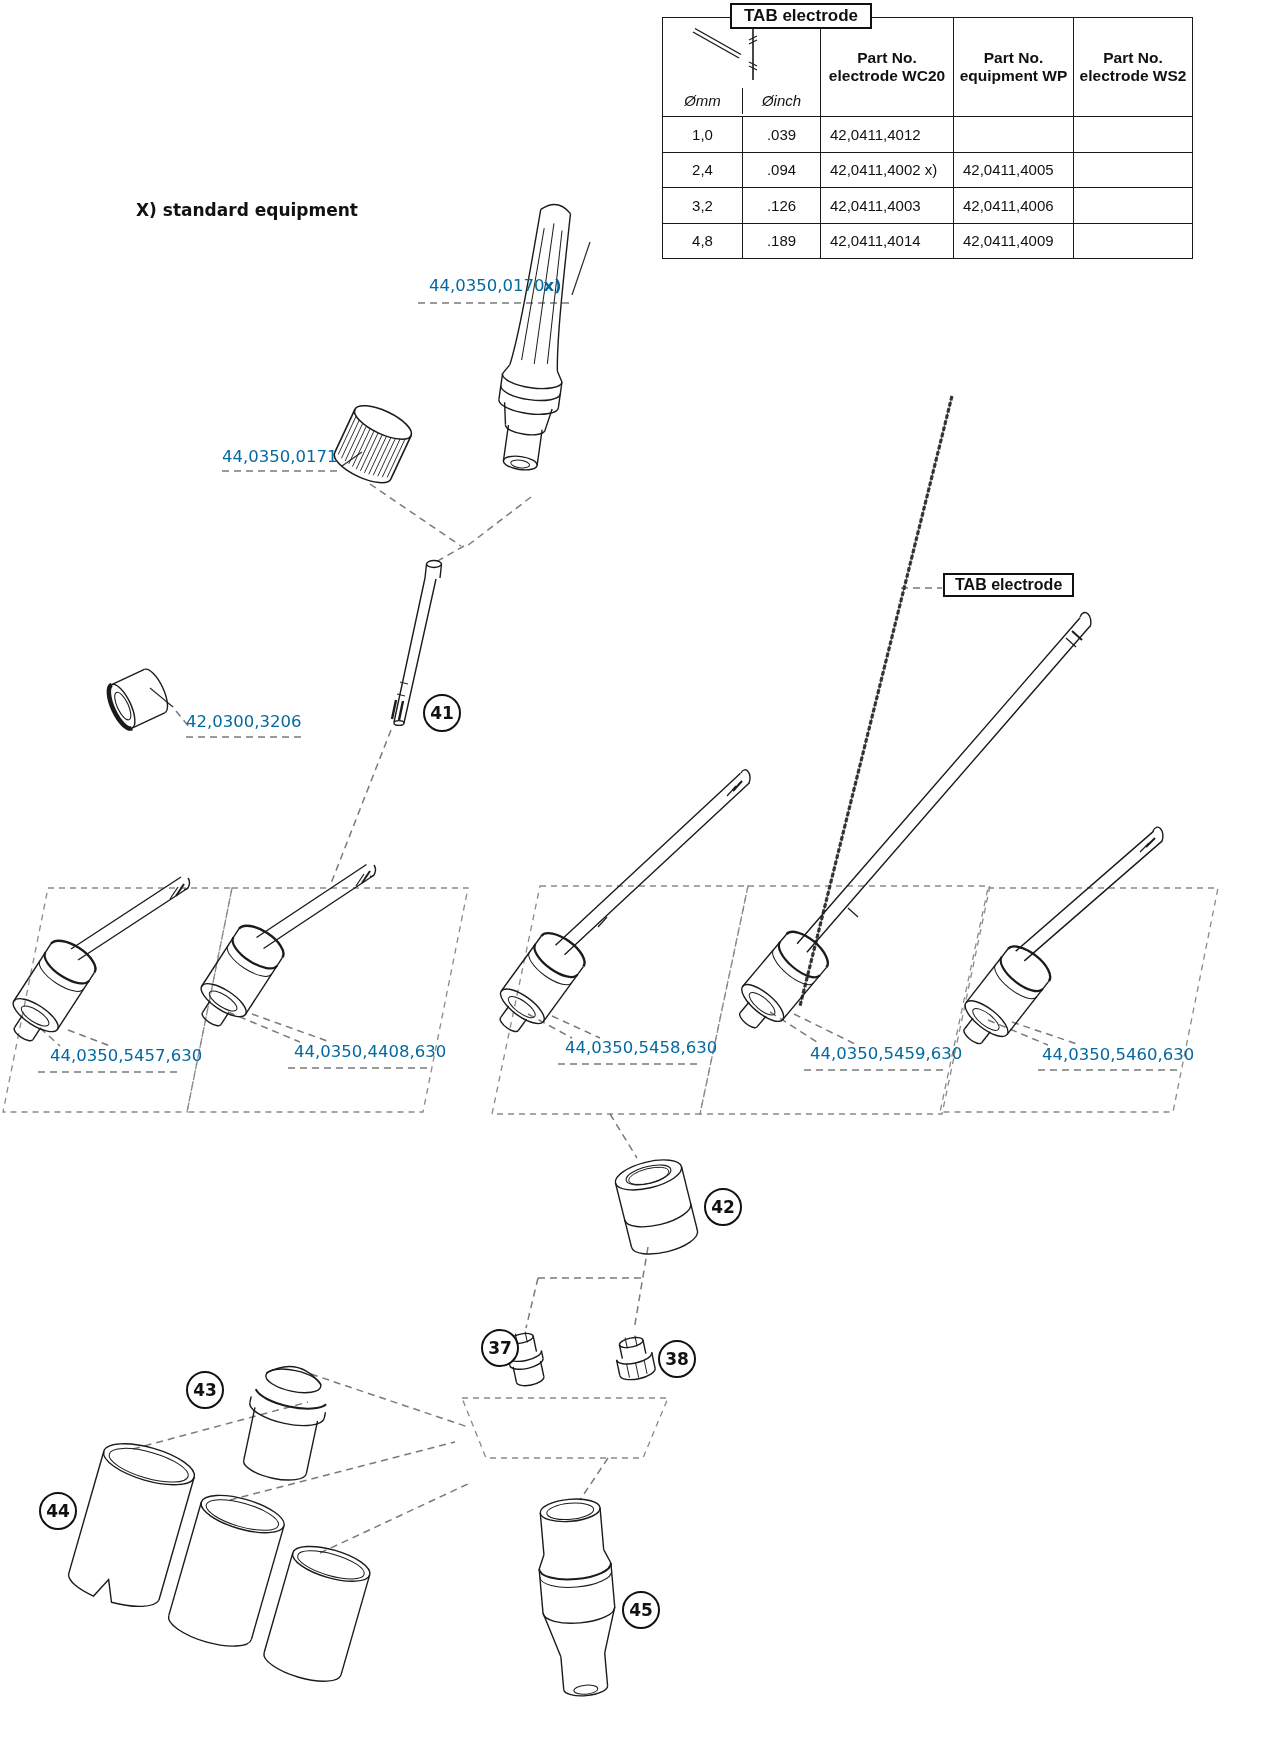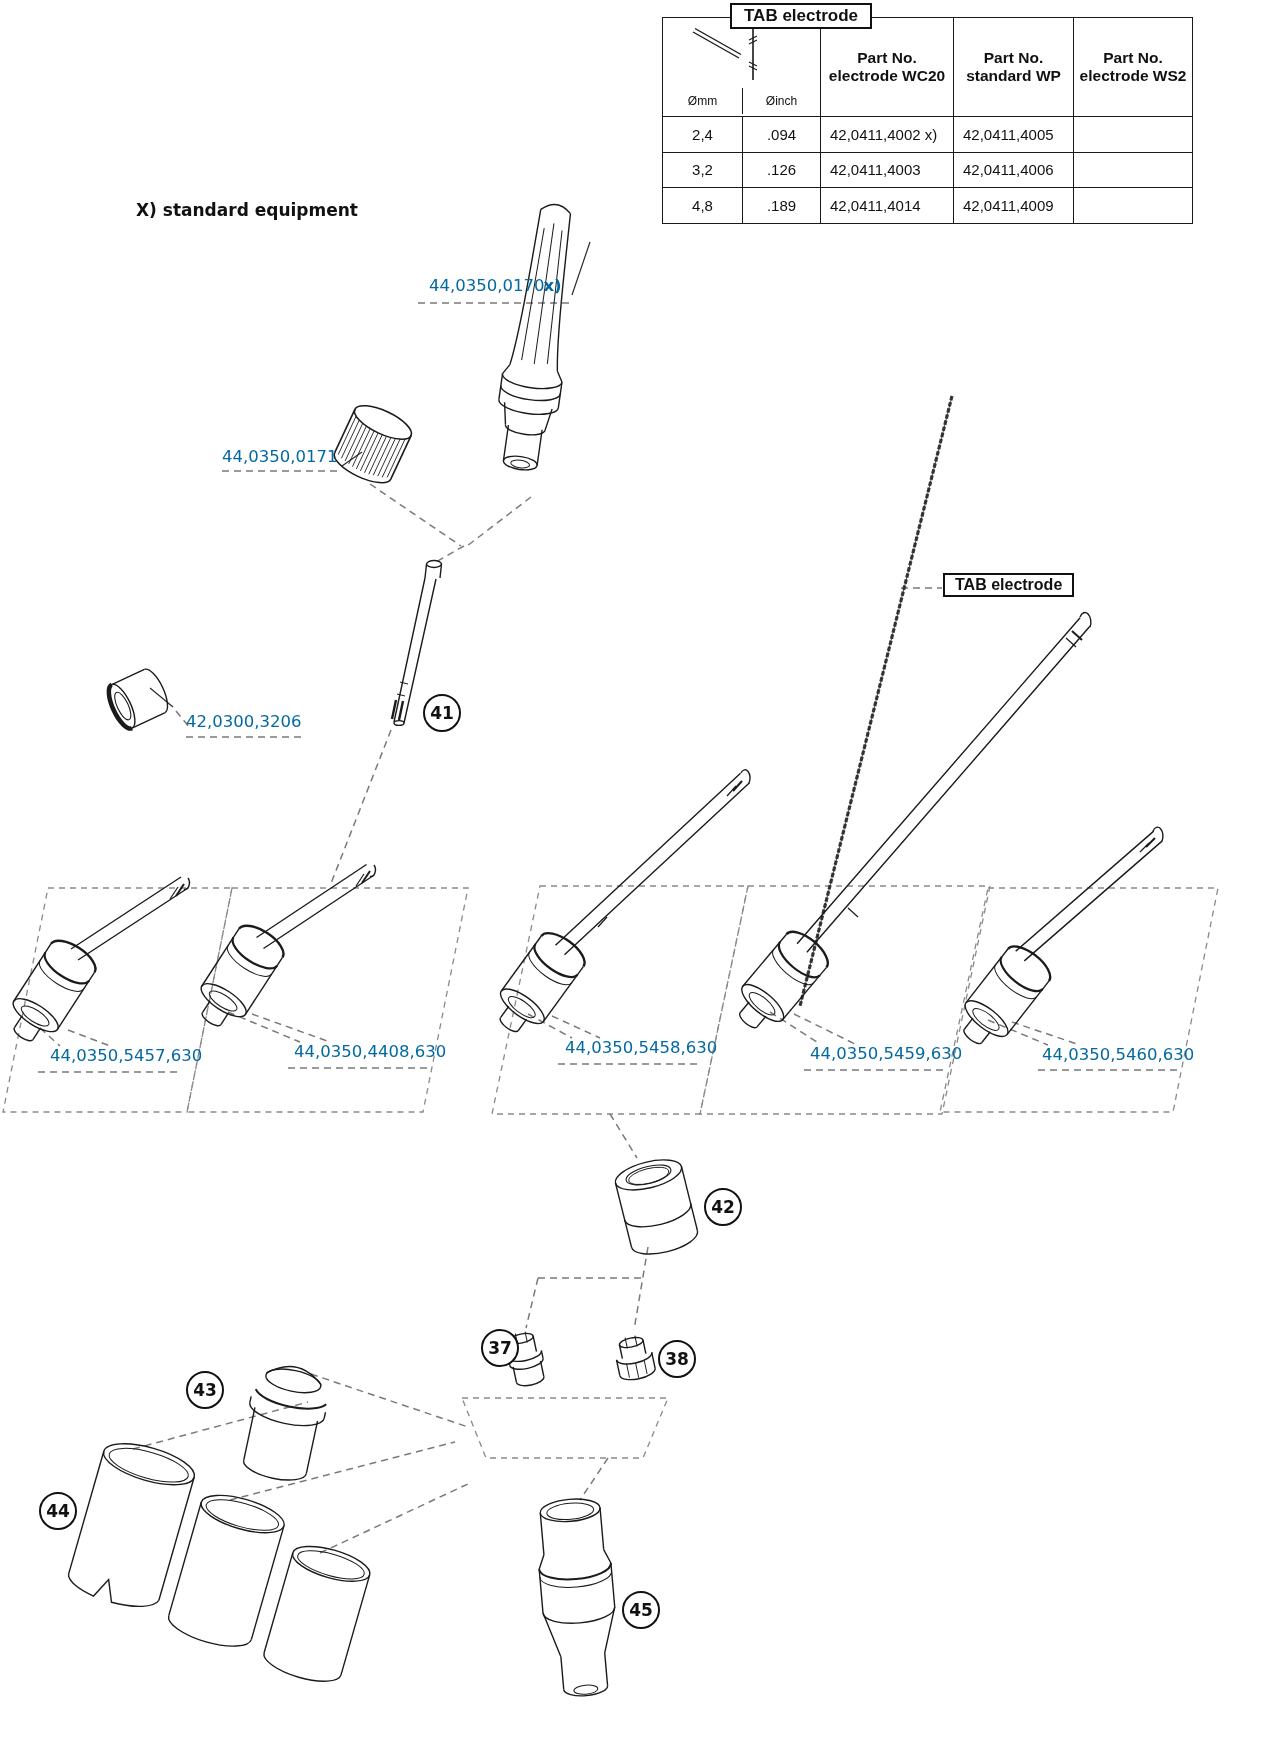--- a/index.html
+++ b/index.html
@@ -13,21 +13,21 @@
     line-height:22px;white-space:nowrap;}
   .etable{position:absolute;left:662px;top:17px;z-index:2;border-collapse:collapse;background:#fff;
     table-layout:fixed;width:530px;font-size:15px;}
   .etable td,.etable th{border:1.6px solid #1a1a1a;vertical-align:middle;}
   .etable th{font-size:15.5px;font-weight:bold;text-align:center;padding:4px 2px;}
   .etable td.num{text-align:center;}
   .etable td.part{text-align:left;padding-left:9px;white-space:nowrap;font-size:15px;}
   .etable tr.datarow{height:35.5px;}
   .dia-head{position:relative;height:90px;font-weight:normal;}
   .dia-labels{position:absolute;left:0;right:0;bottom:2px;display:flex;}
-  .dia-labels span{display:block;font-size:12px;font-weight:normal;line-height:26px;}
+  .dia-labels span{display:block;font-size:15px;font-weight:normal;line-height:26px;font-style:italic;}
   .dia-mm{width:80px;}
   .dia-inch{width:78px;border-left:1.6px solid #1a1a1a;}
   .dia-icon{position:absolute;left:24px;top:6px;}
 
   
   .plabel{position:absolute;z-index:2;font-family:"DejaVu Sans",sans-serif;font-size:16.5px;
     white-space:nowrap;color:#0369a1;}
   .plabel b{font-weight:bold;margin-left:-1px;}
   .note{position:absolute;left:136px;top:200px;z-index:2;font-family:"DejaVu Sans",sans-serif;
     font-size:17px;font-weight:bold;white-space:nowrap;}
@@ -336,22 +336,29 @@
             <line x1="66" y1="2" x2="66" y2="56" stroke-width="1.6"></line>
             <path d="M 62 16 L 70 12 M 62 20 L 70 16" stroke-width="1.1"></path>
             <path d="M 62 42 L 70 46 M 62 38 L 70 42" stroke-width="1.1"></path>
           </svg>
           <span class="dia-labels">
             <span class="dia-mm">Ømm</span>
             <span class="dia-inch">Øinch</span>
           </span>
         </th>
         <th>Part No. electrode WC20</th>
-        <th>Part No. standard WP</th>
+        <th>Part No. equipment WP</th>
         <th>Part No. electrode WS2</th>
+      </tr>
+      <tr class="datarow">
+        <td class="num">1,0</td>
+        <td class="num">.039</td>
+        <td class="part">42,0411,4012</td>
+        <td class="part"></td>
+        <td class="part"></td>
       </tr>
       <tr class="datarow">
         <td class="num">2,4</td>
         <td class="num">.094</td>
         <td class="part">42,0411,4002 x)</td>
         <td class="part">42,0411,4005</td>
         <td class="part"></td>
       </tr>
       <tr class="datarow">
         <td class="num">3,2</td>

